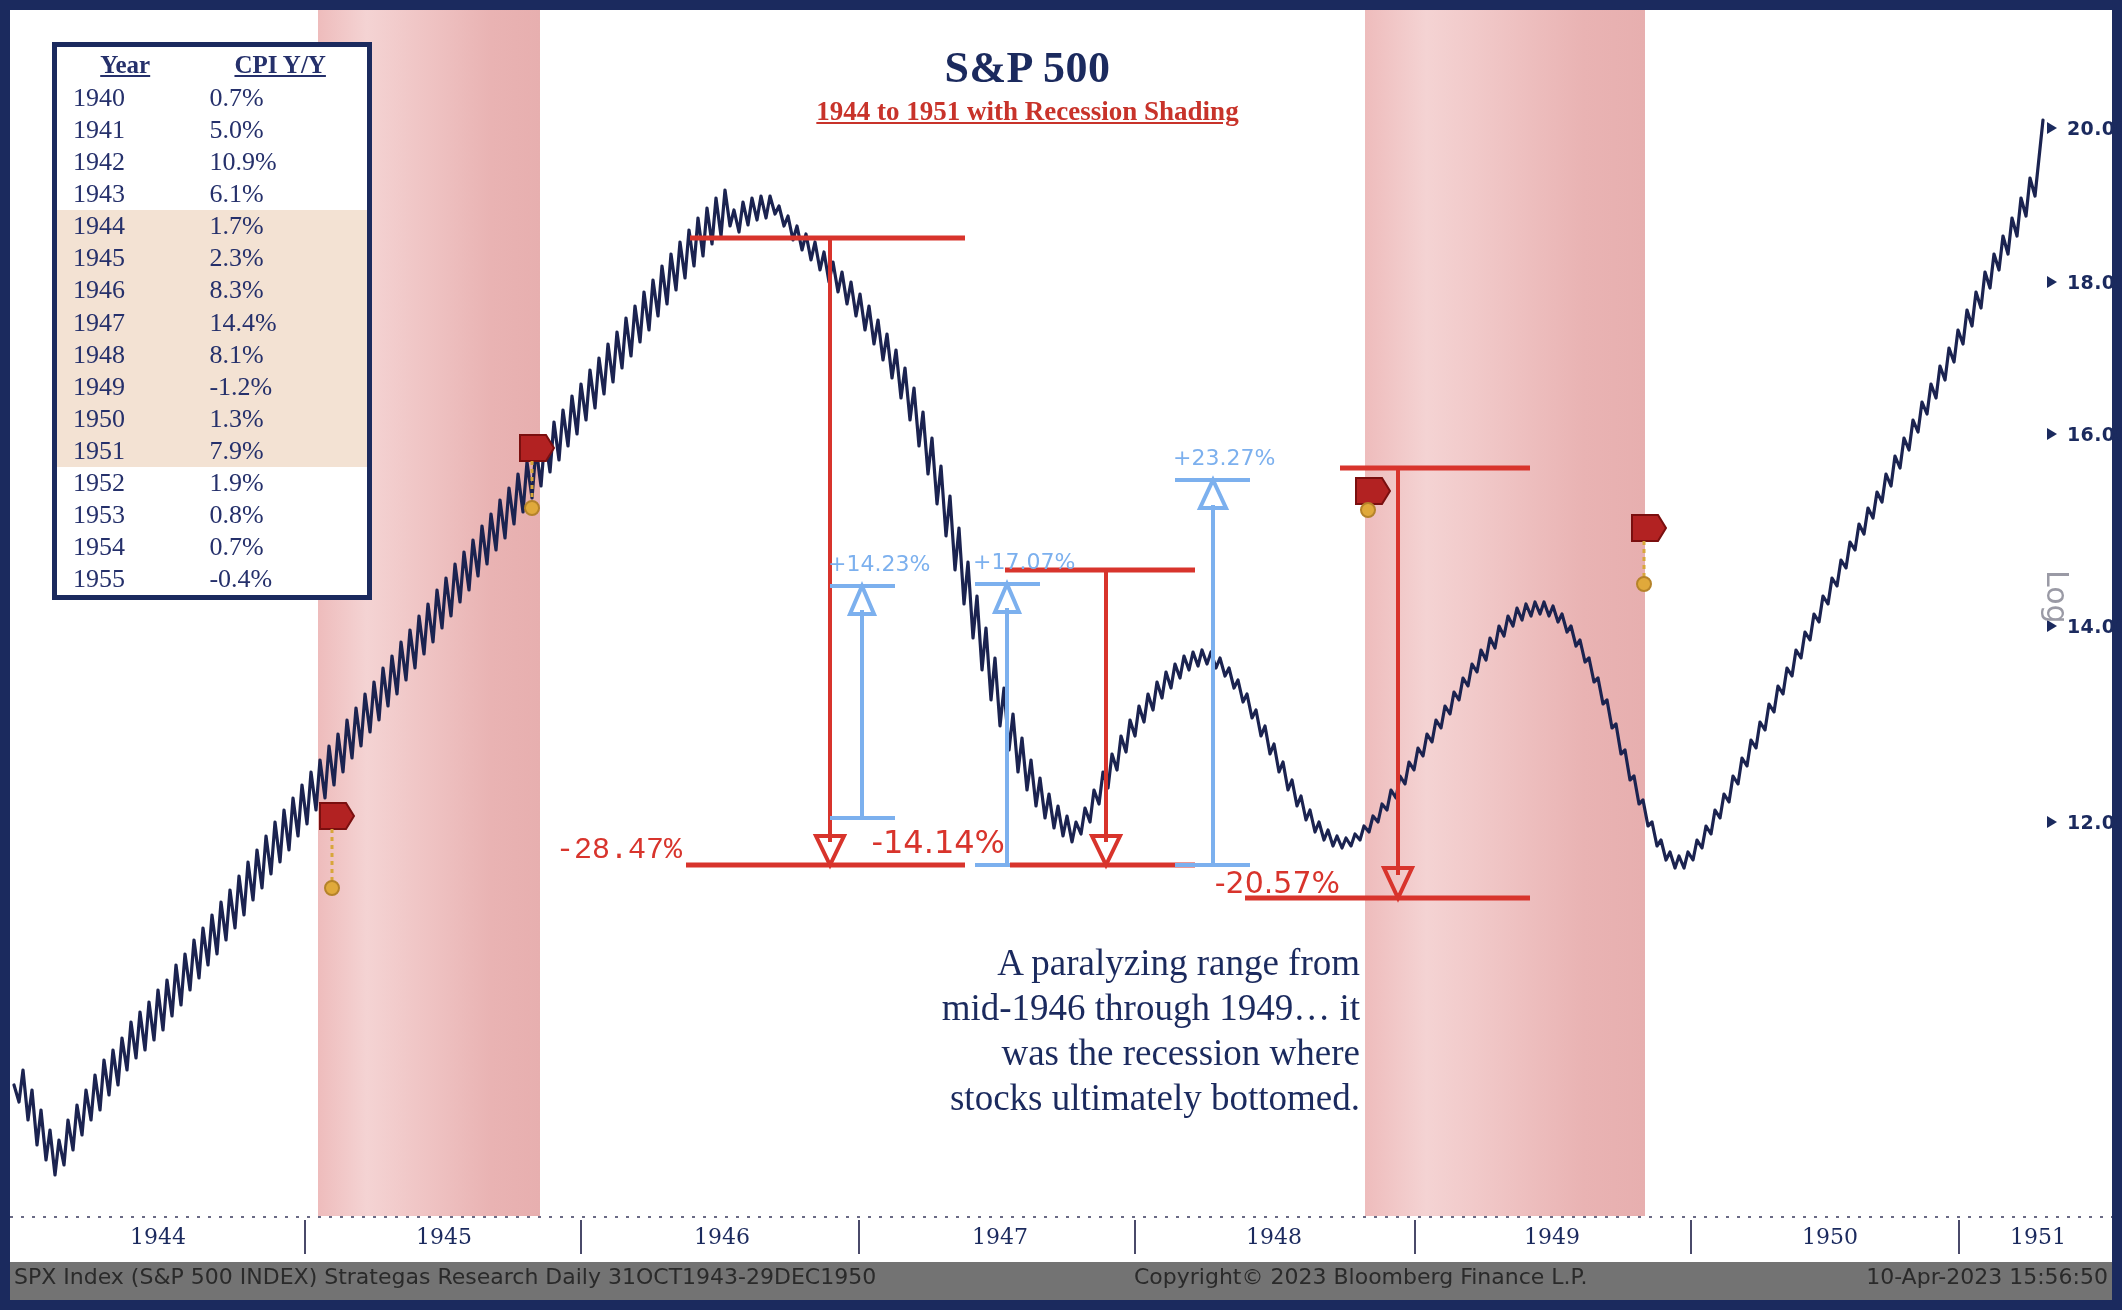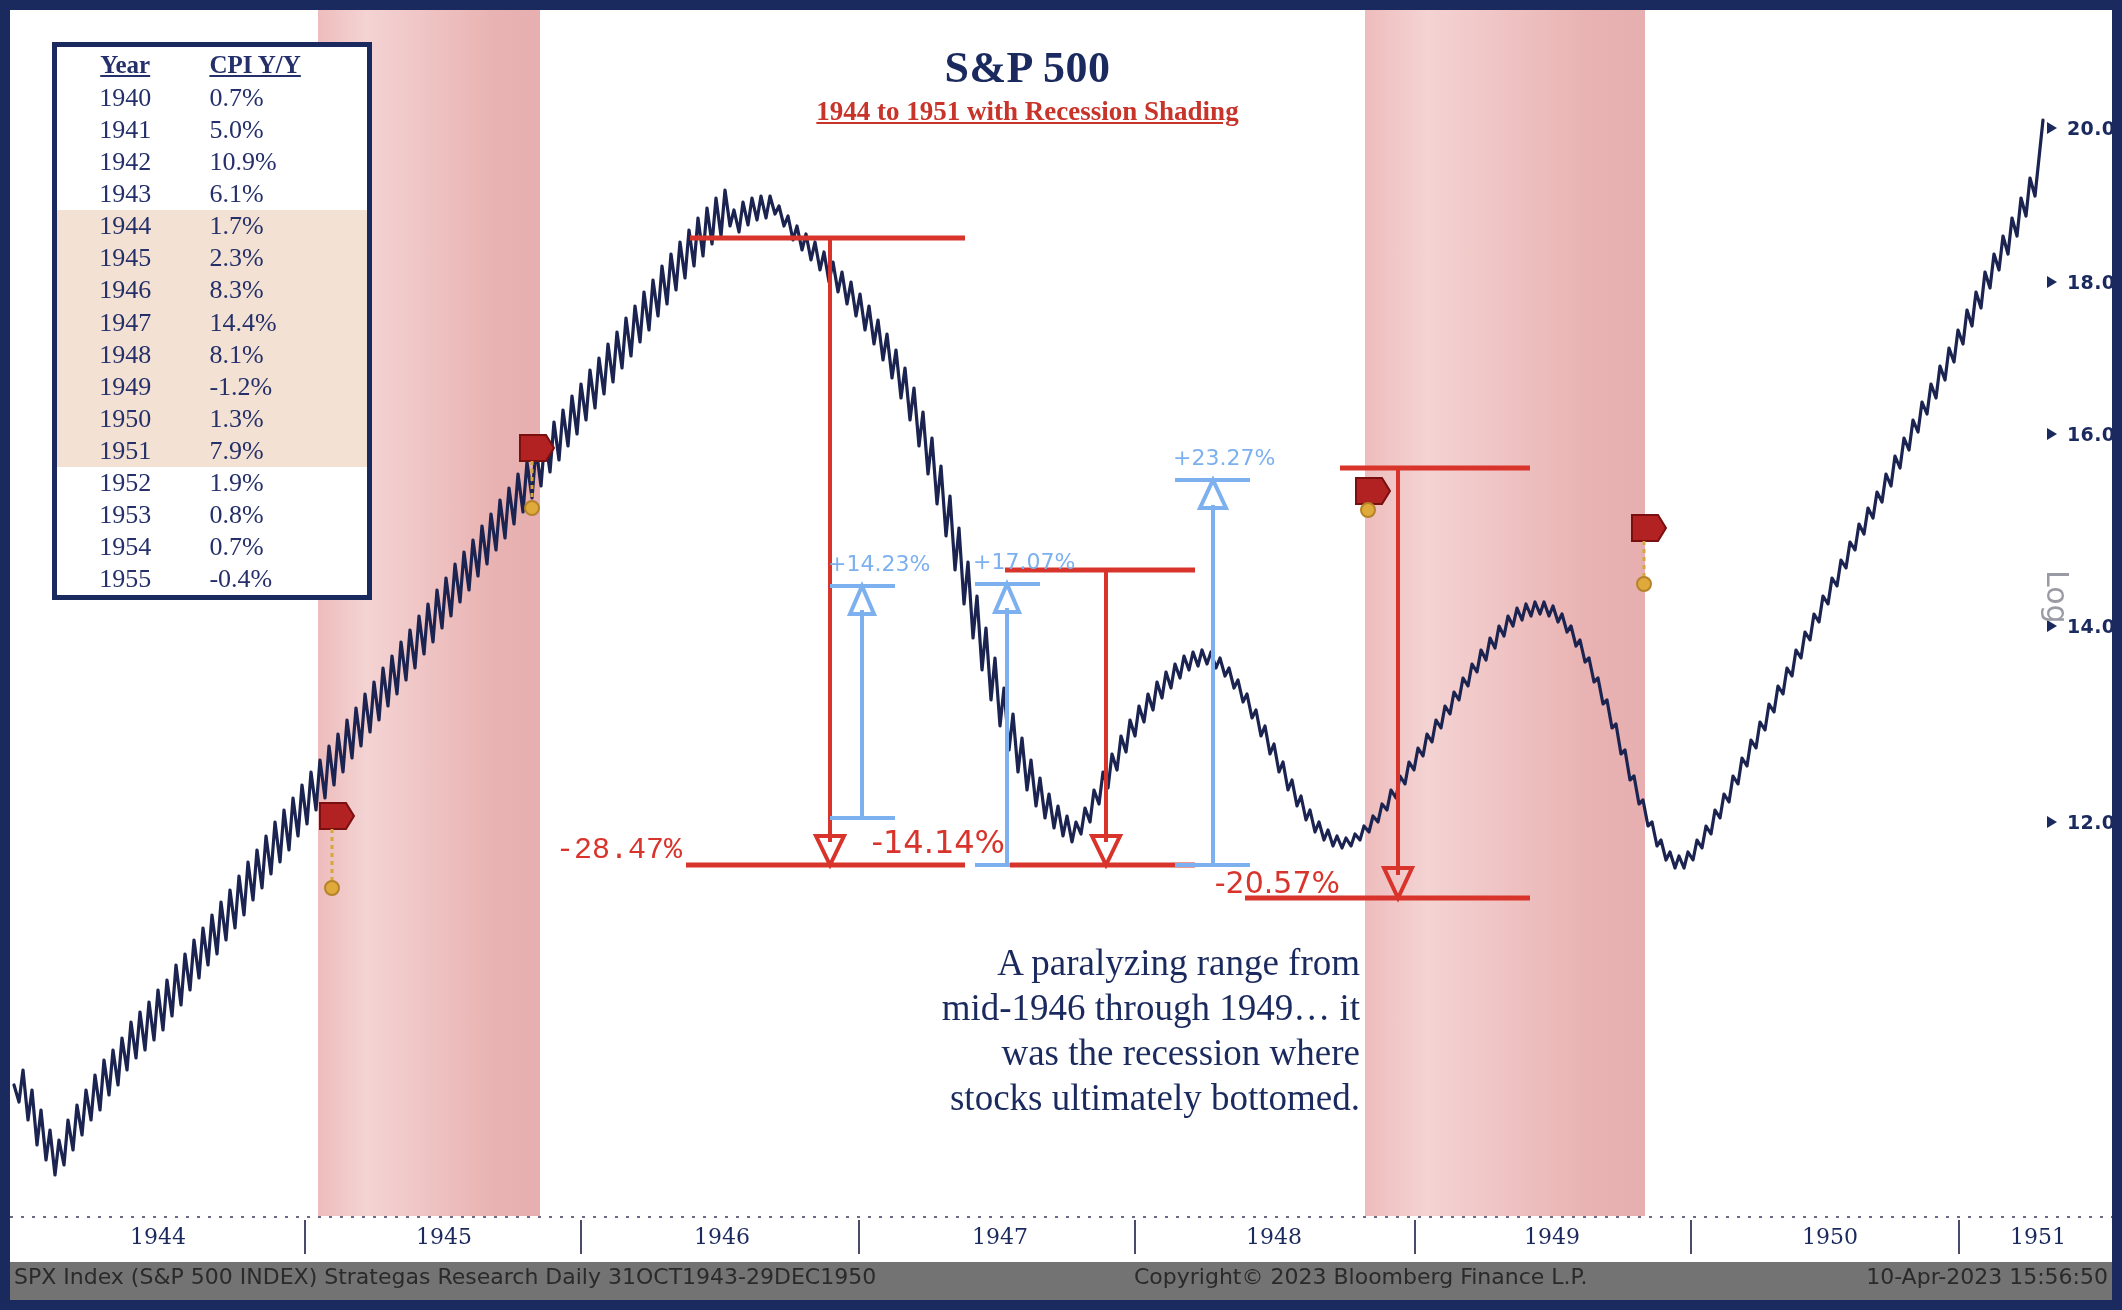--- a/index.html
+++ b/index.html
@@ -201,26 +201,26 @@
     font-size: 26px;
     color: #25306b;
   }
   #cpi-table th {
     font-weight: bold;
     text-decoration: underline;
     padding: 4px 16px 3px 16px;
     font-size: 25px;
   }
   #cpi-table th.c-year { text-align: center; width: 44%; }
-  #cpi-table th.c-cpi  { text-align: left; }
+  #cpi-table th.c-cpi  { text-align: center; }
   #cpi-table td {
     padding: 2px 16px 2px 16px;
     line-height: 1.08;
   }
-  #cpi-table td.c-year { text-align: center; }
+  #cpi-table td.c-year { }
   #cpi-table td.c-cpi  { padding-right: 34px; }
   #cpi-table tr.hl td { background: #f3e2d3; }
 
   
   #callout {
     position: absolute;
     left: 930px;
     top: 930px;
     width: 420px;
     text-align: right;

